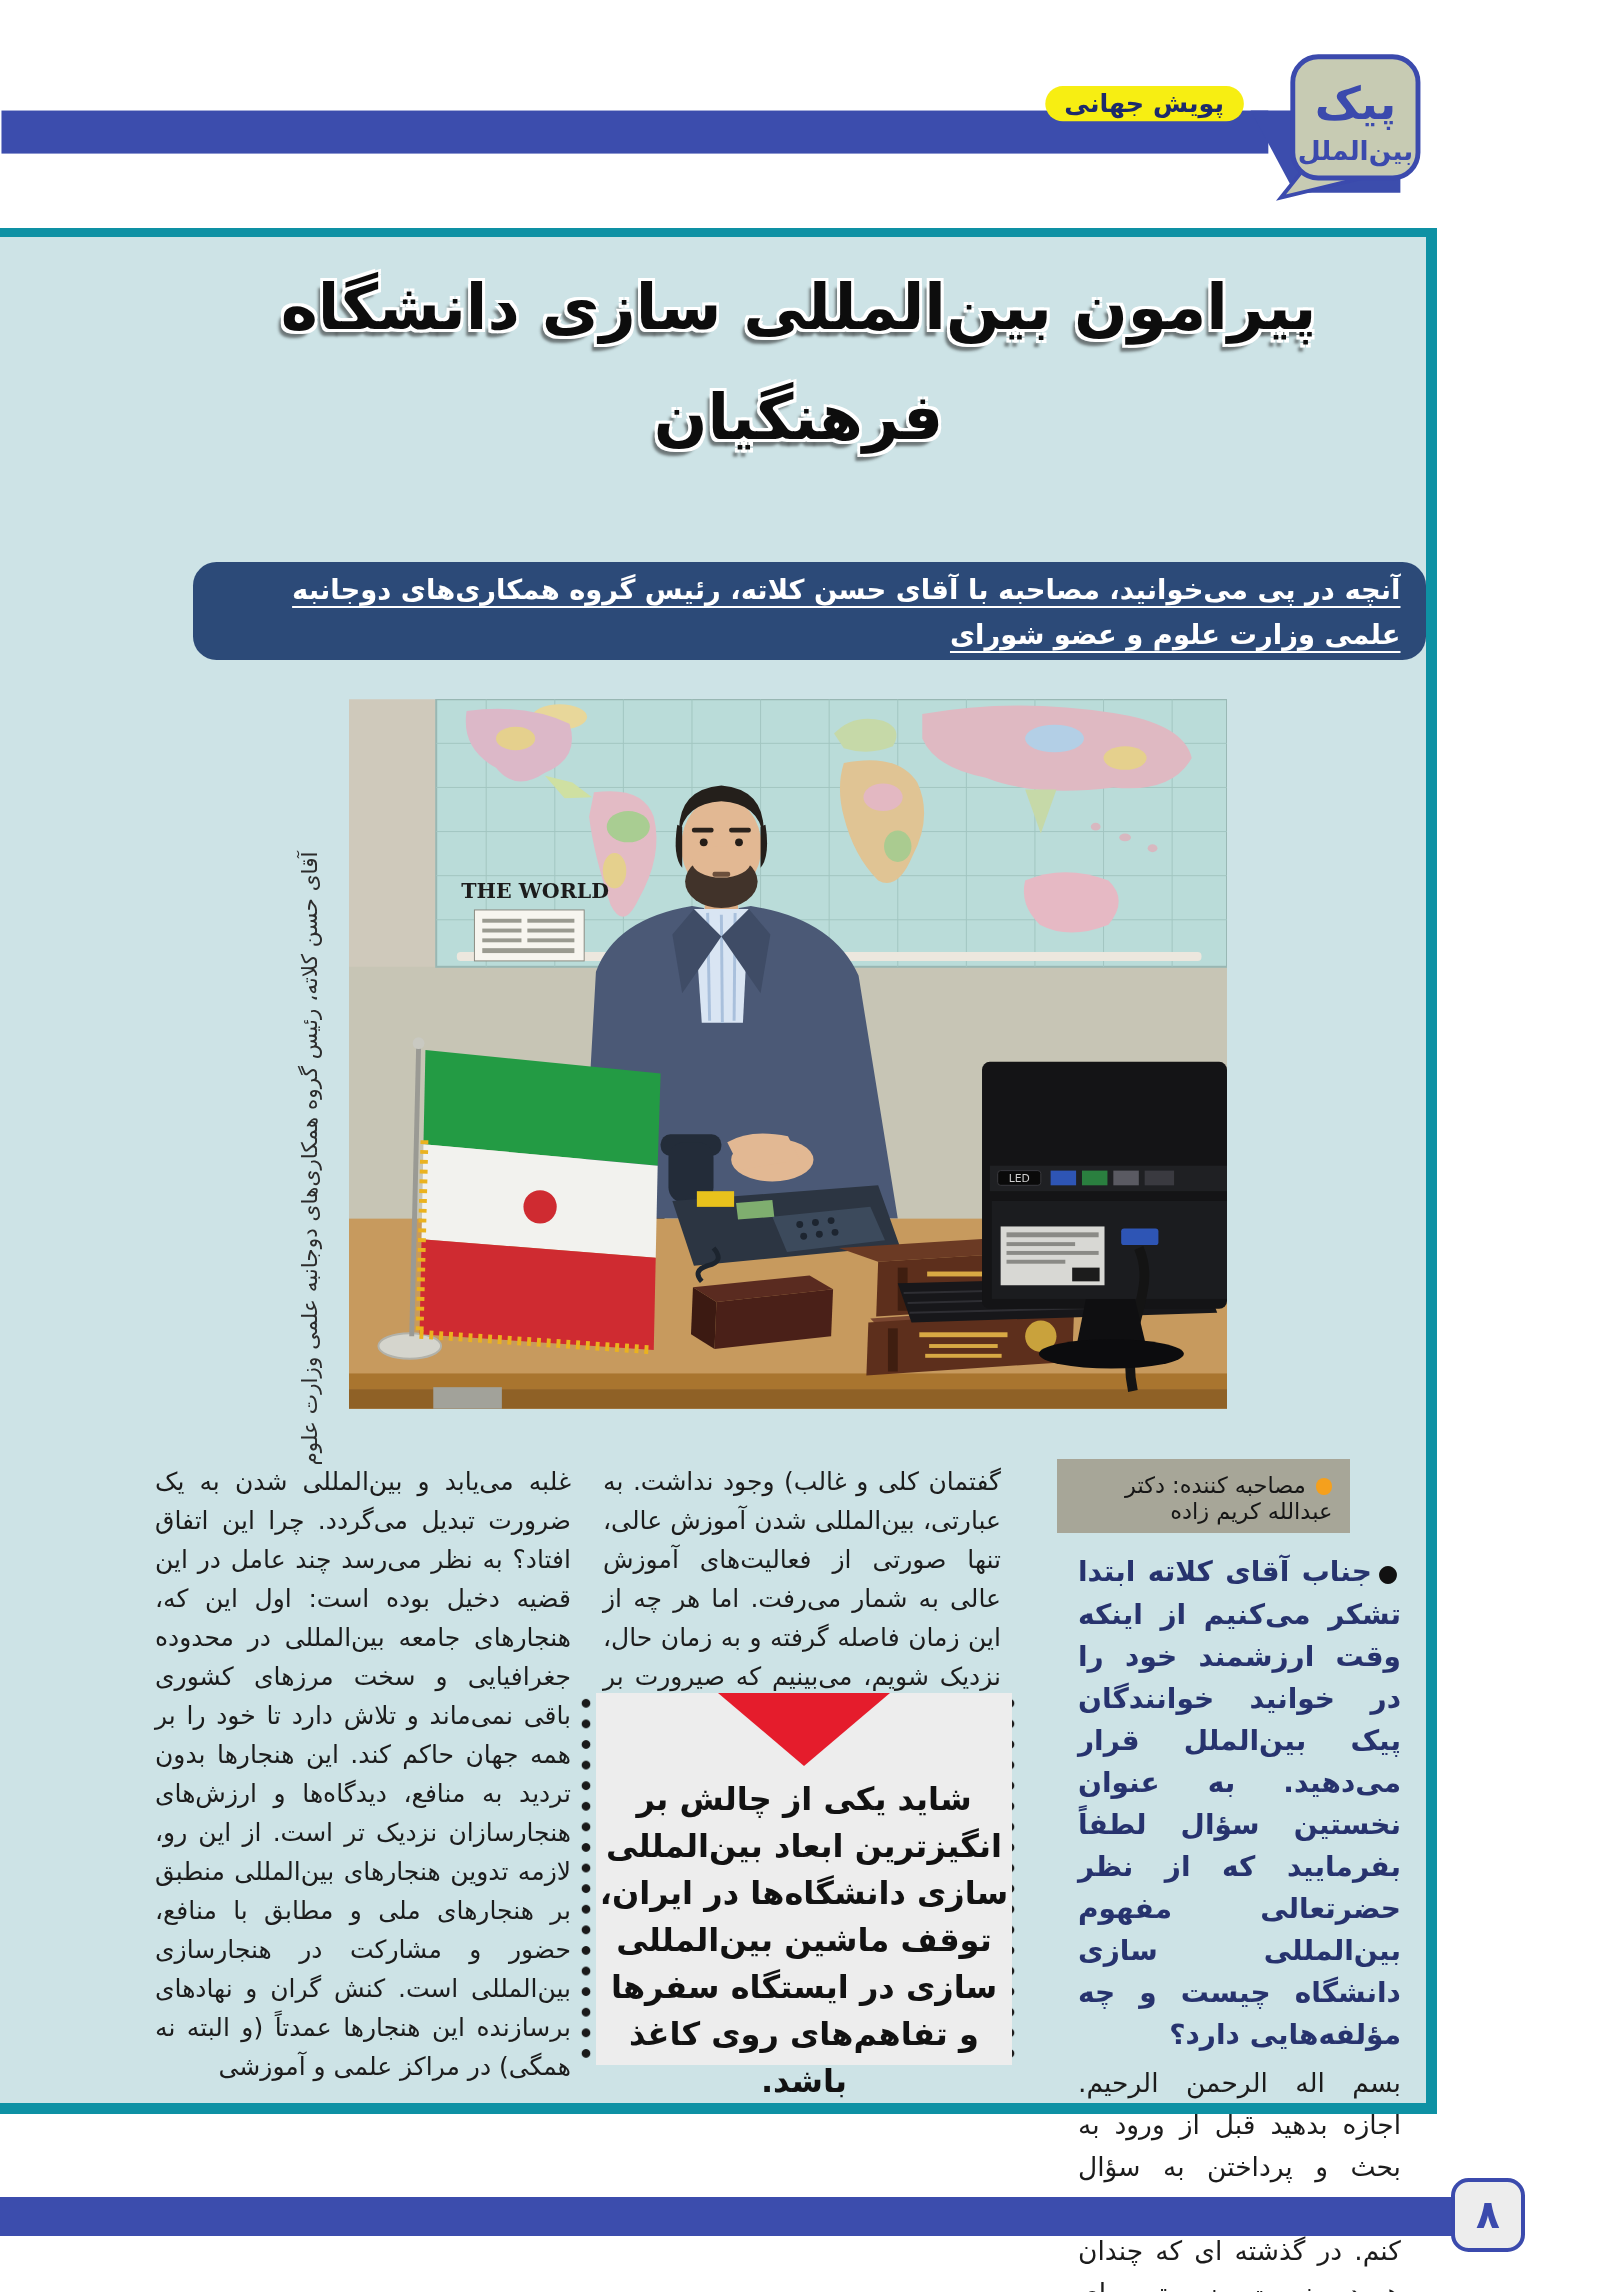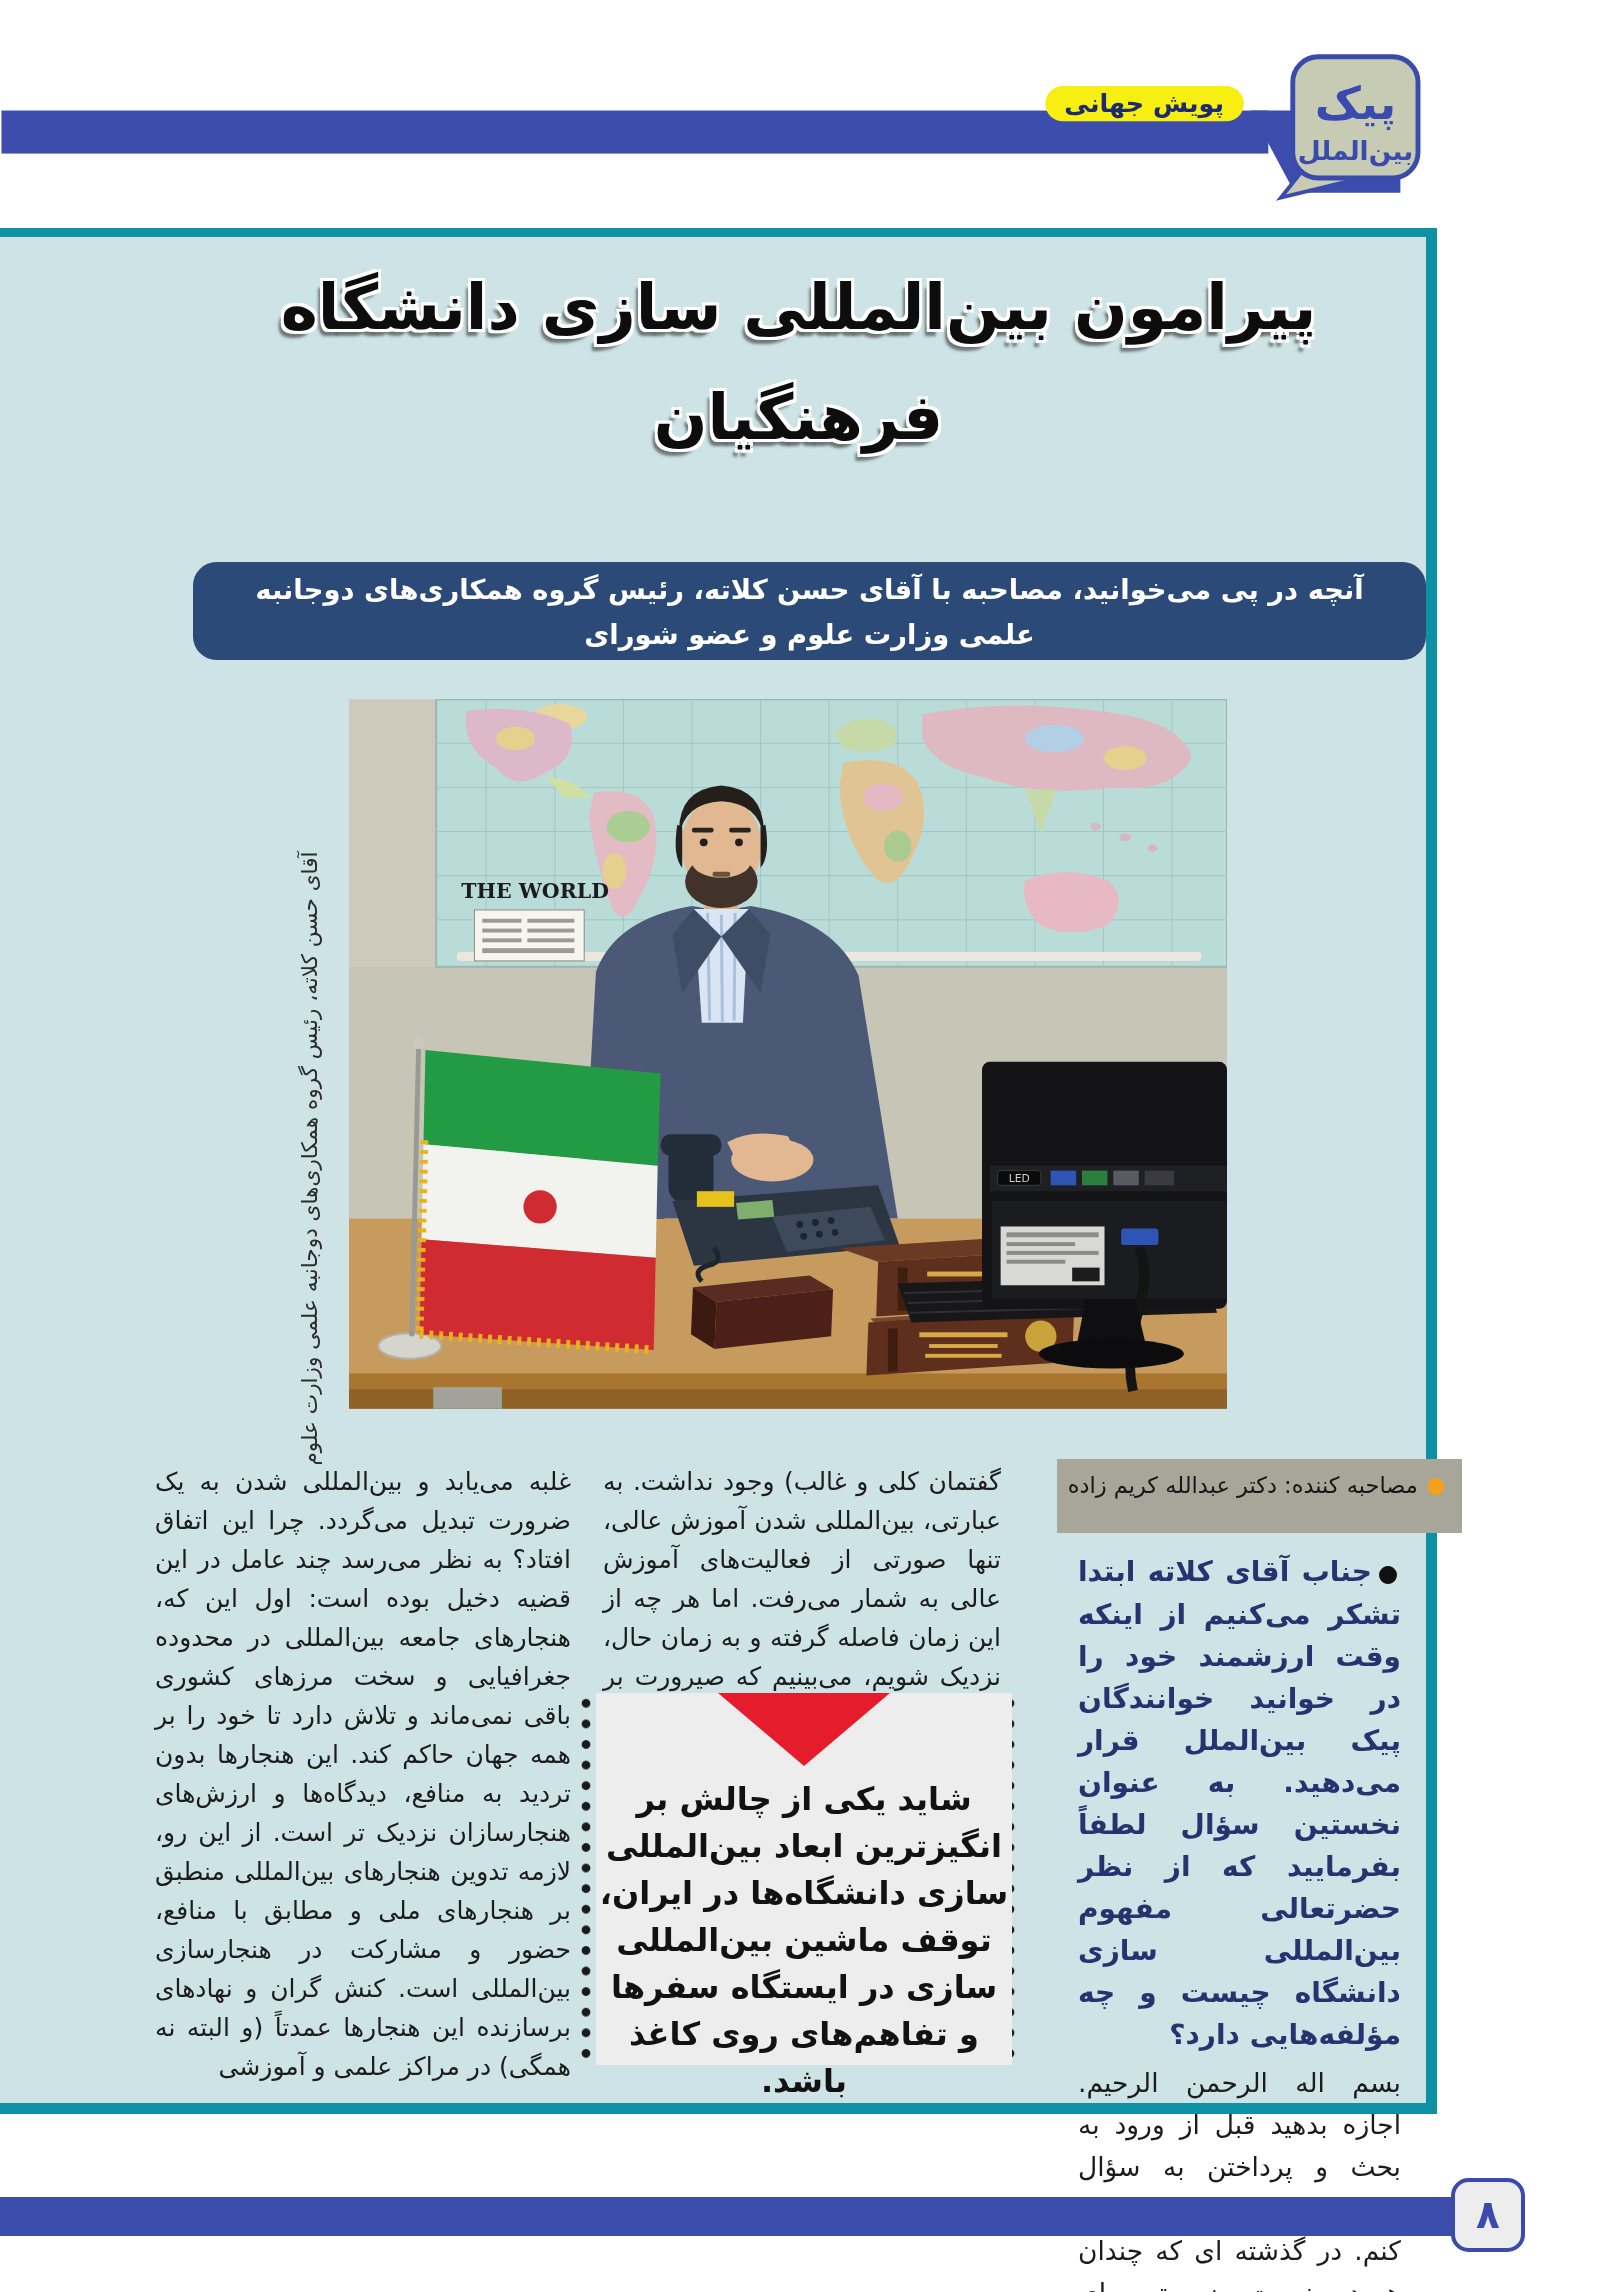--- a/index.html
+++ b/index.html
@@ -30,21 +30,21 @@
                 -4.9px 6.9px 2.9px rgba(30,30,30,.55);
   }
 
   
   .lead-box{
     left:193px;top:562px;width:1233px;height:98px;box-sizing:border-box;
     background:#2c4a78;border-radius:23.5px;
     color:#ffffff;font-weight:bold;font-size:27.4px;line-height:45px;
     direction:rtl;text-align:right;padding:4.9px 25.5px 0 25.5px;
   }
-  .lead-box .u{text-underline-offset:6.9px;text-decoration-thickness:2px;display:block;text-align:center;}
+  .lead-box .u{text-decoration:underline;text-underline-offset:6.9px;text-decoration-thickness:2px;display:block;}
 
   
   .photo-caption{
     left:20.6px;top:1127px;width:580px;height:29px;
     transform:rotate(-90deg);
     direction:rtl;text-align:center;
     font-size:21.6px;color:#2c2c2c;white-space:nowrap;
   }
 
   
@@ -72,21 +72,21 @@
   .dot-strip{
     width:11.8px;height:374px;top:1693px;
     background-image:radial-gradient(circle,#1a1a1a 3.9px,rgba(0,0,0,0) 4.7px);
     background-size:11.8px 20.6px;background-repeat:repeat-y;background-position:center top;
   }
   .dots-left{left:580px;}
   .dots-right{left:1004px;}
 
   
   .interviewer-box{
-    left:1057px;top:1459px;width:405px;height:74px;box-sizing:border-box;
+    left:1057px;top:1459px;width:293px;height:74px;box-sizing:border-box;
     background:#a7a698;direction:rtl;text-align:right;
     padding:12.7px 17.6px 0 9.8px;color:#161616;font-size:22.5px;
   }
   .orange-dot{
     display:inline-block;width:16.7px;height:16.7px;border-radius:50%;
     background:#f5a01d;margin-left:9.8px;vertical-align:-2px;
   }
 
   
   .qa-col{left:1078px;top:1551px;width:323px;direction:rtl;text-align:justify;}

